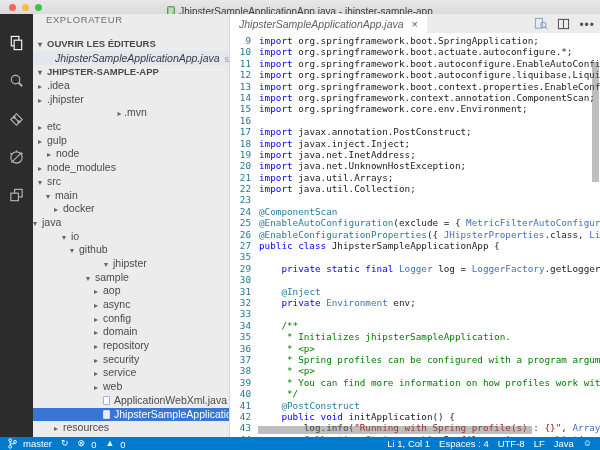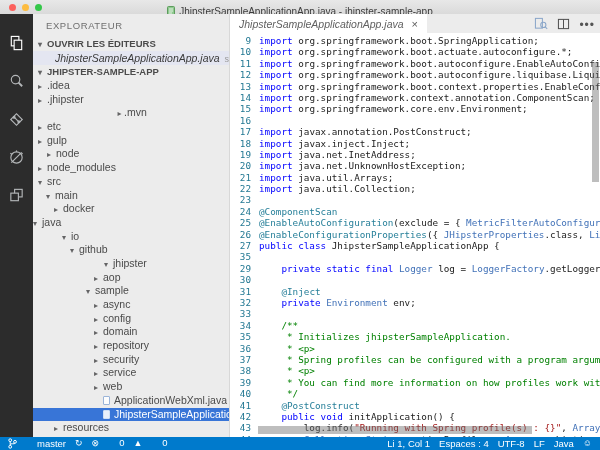--- a/index.html
+++ b/index.html
@@ -20,21 +20,21 @@
   
   .activitybar { position:absolute; top:14px; bottom:13px; left:0; width:33px;
                  background:#2c2c2c; padding-top:10px; }
   .ab-item { width:33px; height:38px; display:flex; align-items:center; justify-content:center; }
   .ab-item svg { stroke:#b4b7b9; fill:none; stroke-width:1.2; }
   .ab-item.active svg { stroke:#ffffff; }
 
   
   .sidebar { position:absolute; top:14px; bottom:13px; left:33px; width:197px;
              background:#ececec; border-right:1px solid #d8d8d8; overflow:hidden; }
-  .sb-title { height:23px; padding:6px 0 0 13px; font-size:9.5px; letter-spacing:.6px;
+  .sb-title { height:23px; padding:0 0 0 13px; font-size:9.5px; letter-spacing:.6px;
               color:#6f6f6f; }
   .sec-head { height:14px; line-height:14px; font-size:9.5px; font-weight:bold; color:#4b4b4b;
               padding-left:5px; white-space:nowrap; }
   .twisty { display:inline-block; width:9px; color:#646465; font-size:8px; }
   .oe-item { height:14px; line-height:14px; background:#e4e6f1; padding-left:22px;
              white-space:nowrap; overflow:hidden; font-size:10.5px; color:#3b3b3b; }
   .oe-name { font-style:italic; }
   .oe-detail { font-size:9px; color:#9b9b9b; margin-left:5px; }
   .tree { position:relative; }
   .trow { position:relative; height:13.7px; line-height:13.7px; white-space:nowrap;
@@ -69,21 +69,21 @@
   .vscroll { position:absolute; right:1px; top:48px; width:7px; height:120px;
              background:rgba(110,110,110,.45); }
   .hscroll { position:absolute; left:28px; bottom:3px; width:274px; height:8px;
              background:rgba(110,110,110,.45); }
 
   
   .statusbar { position:absolute; bottom:0; left:0; width:600px; height:13px;
                background:#007acc; color:#fff; font-size:9.5px; display:flex;
                align-items:center; justify-content:space-between; padding:0 8px; }
   .sb-group { display:flex; align-items:center; gap:9px; height:13px; }
-  .sb-item { display:flex; align-items:flex-start; gap:20px; white-space:nowrap; }
+  .sb-item { display:flex; align-items:flex-end; gap:6px; white-space:nowrap; }
   .sb-item svg { display:block; }
   .sb-glyph { font-size:9px; line-height:13px; }
 </style>
 </head>
 <body>
 
 <div class="window">
 
   <div class="titlebar">
     <div class="lights">
@@ -151,22 +151,22 @@
         <div class="trow" style="padding-left: 5px;"><span class="twisty">▸</span><span>gulp</span></div>
         <div class="trow" style="padding-left: 14px;"><span class="twisty">▸</span><span>node</span></div>
         <div class="trow" style="padding-left: 5px;"><span class="twisty">▸</span><span>node_modules</span></div>
         <div class="trow" style="padding-left: 5px;"><span class="twisty">▾</span><span>src</span></div>
         <div class="trow" style="padding-left: 13px;"><span class="twisty">▾</span><span>main</span></div>
         <div class="trow" style="padding-left: 21px;"><span class="twisty">▸</span><span>docker</span></div>
         <div class="trow" style=""><span class="twisty">▾</span><span>java</span></div>
         <div class="trow" style="padding-left: 29px;"><span class="twisty">▾</span><span>io</span></div>
         <div class="trow" style="padding-left: 37px;"><span class="twisty">▾</span><span>github</span></div>
         <div class="trow" style="padding-left: 71px;"><span class="twisty">▾</span><span>jhipster</span></div>
+        <div class="trow" style="padding-left: 53px;"><span class="twisty">▾</span><span>sample</span></div>
         <div class="trow" style="padding-left: 61px;"><span class="twisty">▸</span><span>aop</span></div>
-        <div class="trow" style="padding-left: 53px;"><span class="twisty">▾</span><span>sample</span></div>
         <div class="trow" style="padding-left: 61px;"><span class="twisty">▸</span><span>async</span></div>
         <div class="trow" style="padding-left: 61px;"><span class="twisty">▸</span><span>config</span></div>
         <div class="trow" style="padding-left: 61px;"><span class="twisty">▸</span><span>domain</span></div>
         <div class="trow" style="padding-left: 61px;"><span class="twisty">▸</span><span>repository</span></div>
         <div class="trow" style="padding-left: 61px;"><span class="twisty">▸</span><span>security</span></div>
         <div class="trow" style="padding-left: 61px;"><span class="twisty">▸</span><span>service</span></div>
         <div class="trow" style="padding-left: 61px;"><span class="twisty">▸</span><span>web</span></div>
         <div class="trow" style="padding-left: 70px;"><span class="ficon"></span><span>ApplicationWebXml.java</span></div>
         <div class="trow sel" style="padding-left: 70px;"><span class="ficon"></span><span>JhipsterSampleApplicationApp.java</span></div>
         <div class="trow" style="padding-left: 21px;"><span class="twisty">▸</span><span>resources</span></div>

